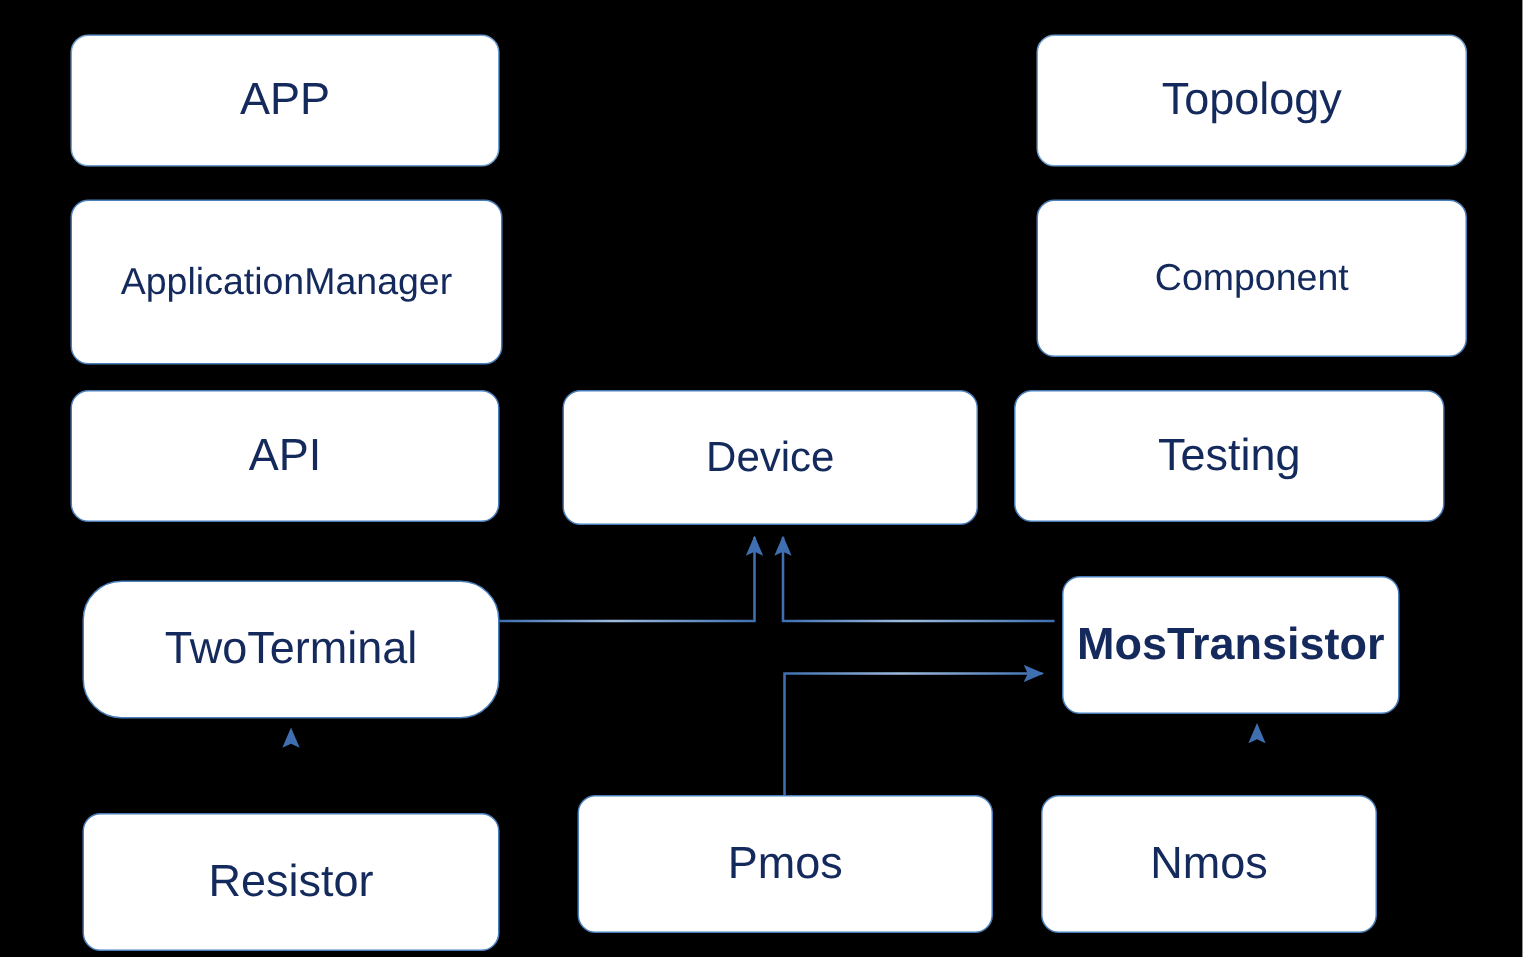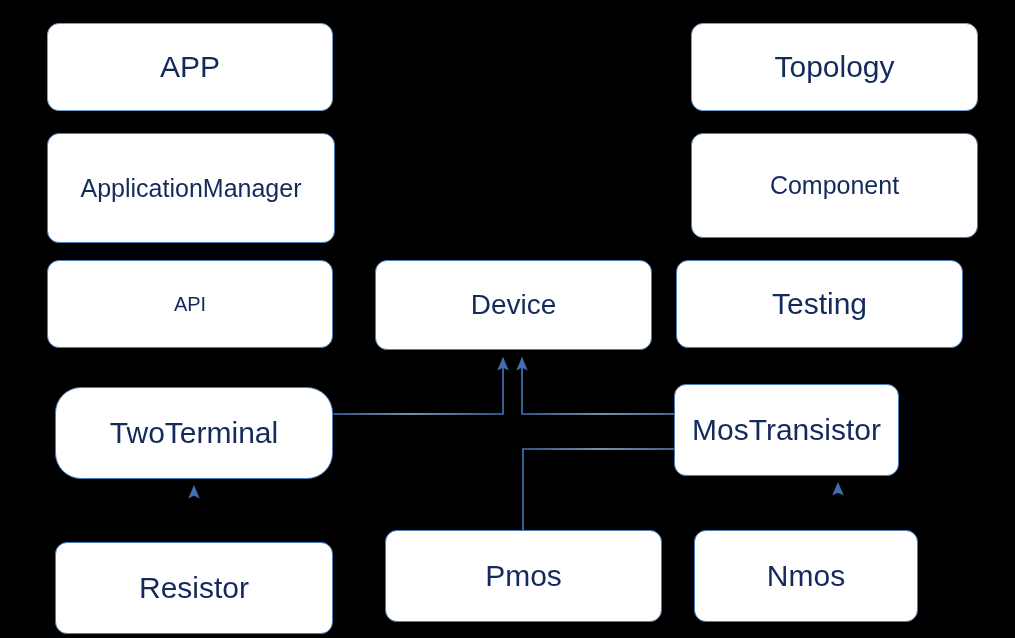--- a/index.html
+++ b/index.html
@@ -74,21 +74,21 @@
   </svg>
 
   <div id="node-layer">
       <div class="node light-border" style="left: 47px; top: 23px; width: 286px; height: 88px;">
         <span class="node-label" style="font-size: 30px;">APP</span>
       </div>
       <div class="node" style="left: 47px; top: 133px; width: 288px; height: 110px;">
         <span class="node-label" style="font-size: 25px;">ApplicationManager</span>
       </div>
       <div class="node" style="left: 47px; top: 260px; width: 286px; height: 88px;">
-        <span class="node-label" style="font-size: 20px;">API</span>
+        <span class="node-label" style="font-size: 30px;">API</span>
       </div>
       <div class="node" style="left: 55px; top: 387px; width: 278px; height: 92px; border-radius: 26px;">
         <span class="node-label" style="font-size: 30px;">TwoTerminal</span>
       </div>
       <div class="node" style="left: 55px; top: 542px; width: 278px; height: 92px;">
         <span class="node-label" style="font-size: 30px;">Resistor</span>
       </div>
       <div class="node" style="left: 375px; top: 260px; width: 277px; height: 90px;">
         <span class="node-label" style="font-size: 28px;">Device</span>
       </div>
@@ -97,21 +97,21 @@
       </div>
       <div class="node light-border" style="left: 691px; top: 23px; width: 287px; height: 88px;">
         <span class="node-label" style="font-size: 30px;">Topology</span>
       </div>
       <div class="node" style="left: 691px; top: 133px; width: 287px; height: 105px;">
         <span class="node-label" style="font-size: 25px;">Component</span>
       </div>
       <div class="node" style="left: 676px; top: 260px; width: 287px; height: 88px;">
         <span class="node-label" style="font-size: 30px;">Testing</span>
       </div>
-      <div class="node" style="left: 674px; top: 384px; width: 225px; height: 92px;">
+      <div class="node" style="left: 708px; top: 384px; width: 225px; height: 92px; font-weight: bold;">
         <span class="node-label" style="font-size: 30px;">MosTransistor</span>
       </div>
       <div class="node" style="left: 694px; top: 530px; width: 224px; height: 92px;">
         <span class="node-label" style="font-size: 30px;">Nmos</span>
       </div>
     </div>
 
 </div>
 
 </body></html>

